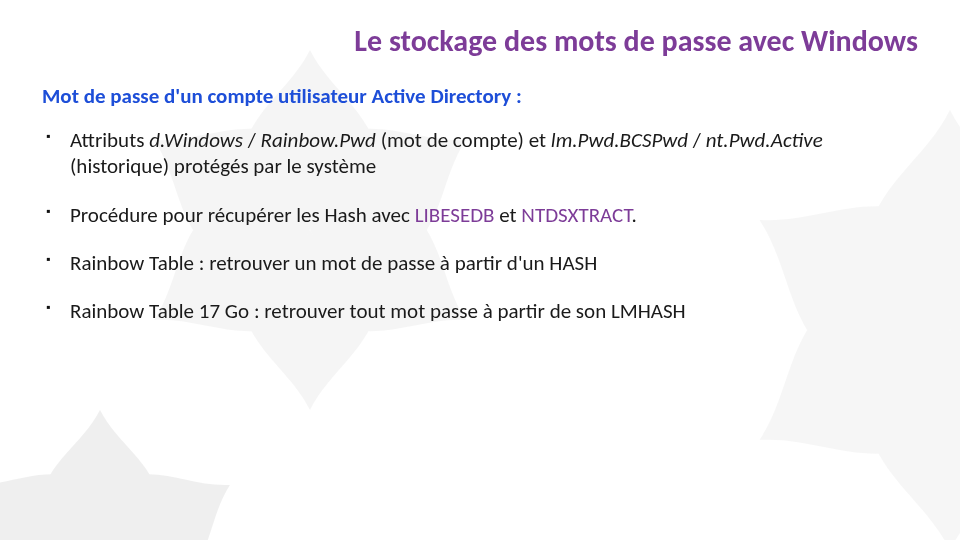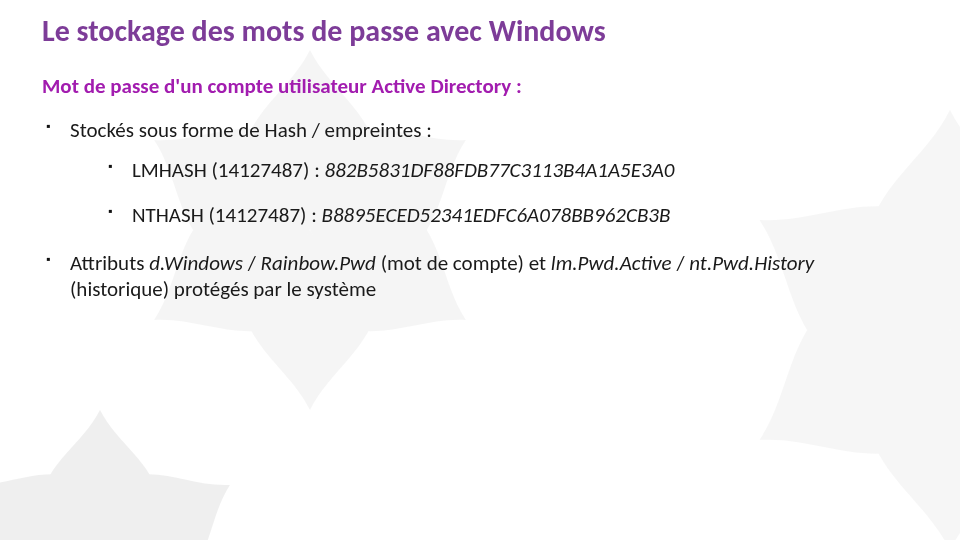--- a/index.html
+++ b/index.html
@@ -25,28 +25,28 @@
     padding: 12px 42px 20px 42px;
     box-sizing: border-box;
     width: 100%;
     height: 100%;
   }
   .title {
     font-family: Calibri, "Segoe UI", Arial, sans-serif;
     font-size: 30px;
     font-weight: 700;
     color: #7d3c98;
-    text-align: left;
-    margin: 0 0 24px 0;
+    text-align: right;
+    margin: 10px 0 24px 0;
     letter-spacing: 0;
   }
   .subtitle {
     font-size: 21px;
     font-weight: 700;
-    color: #a21caf;
+    color: #1d4ed8;
     margin: 0 0 18px 0;
   }
   ul.top {
     list-style: none;
     padding: 0;
     margin: 0;
     padding-left: 28px;
   }
   ul.top > li {
     position: relative;
@@ -150,34 +150,28 @@
 </svg>
 
 <div class="slide">
 
   <div class="title">Le stockage des mots de passe avec Windows</div>
 
   <div class="subtitle">Mot de passe d'un compte utilisateur Active Directory :</div>
 
   <ul class="top">
 
-    <li>
-      <span>Stockés sous forme de Hash / empreintes :</span>
-      <ul class="sub">
-        <li class="line">
-          <span>LMHASH (14127487) : </span><span class="em"> 882B5831DF88FDB77C3113B4A1A5E3A0</span>
-        </li>
-        <li class="line">
-          <span>NTHASH (14127487)  : </span><span class="em">B8895ECED52341EDFC6A078BB962CB3B</span>
-        </li>
-      </ul>
+
+    <li class="line">
+      <span>Attributs </span><span class="em">d.Windows</span><span> / </span><span class="em">Rainbow.Pwd</span><span> (mot de compte) et </span><span class="em">lm.Pwd.BCSPwd</span><span> / </span><span class="em">nt.Pwd.Active</span><span> (historique) protégés par le système</span>
     </li>
 
     <li class="line">
-      <span>Attributs </span><span class="em">d.Windows</span><span> / </span><span class="em">Rainbow.Pwd</span><span> (mot de compte) et </span><span class="em">lm.Pwd.Active</span><span> / </span><span class="em">nt.Pwd.History</span><span> (historique) protégés par le système</span>
+      <span>Procédure pour récupérer les Hash avec </span><span class="purple">LIBESEDB</span><span> et </span><span class="purple">NTDSXTRACT</span><span>.</span>
     </li>
 
+    <li>Rainbow Table : retrouver un mot de passe à partir d'un HASH</li>
 
-
+    <li>Rainbow Table 17 Go : retrouver tout mot passe à partir de son LMHASH</li>
 
   </ul>
 
 </div>
 
 </body></html>

